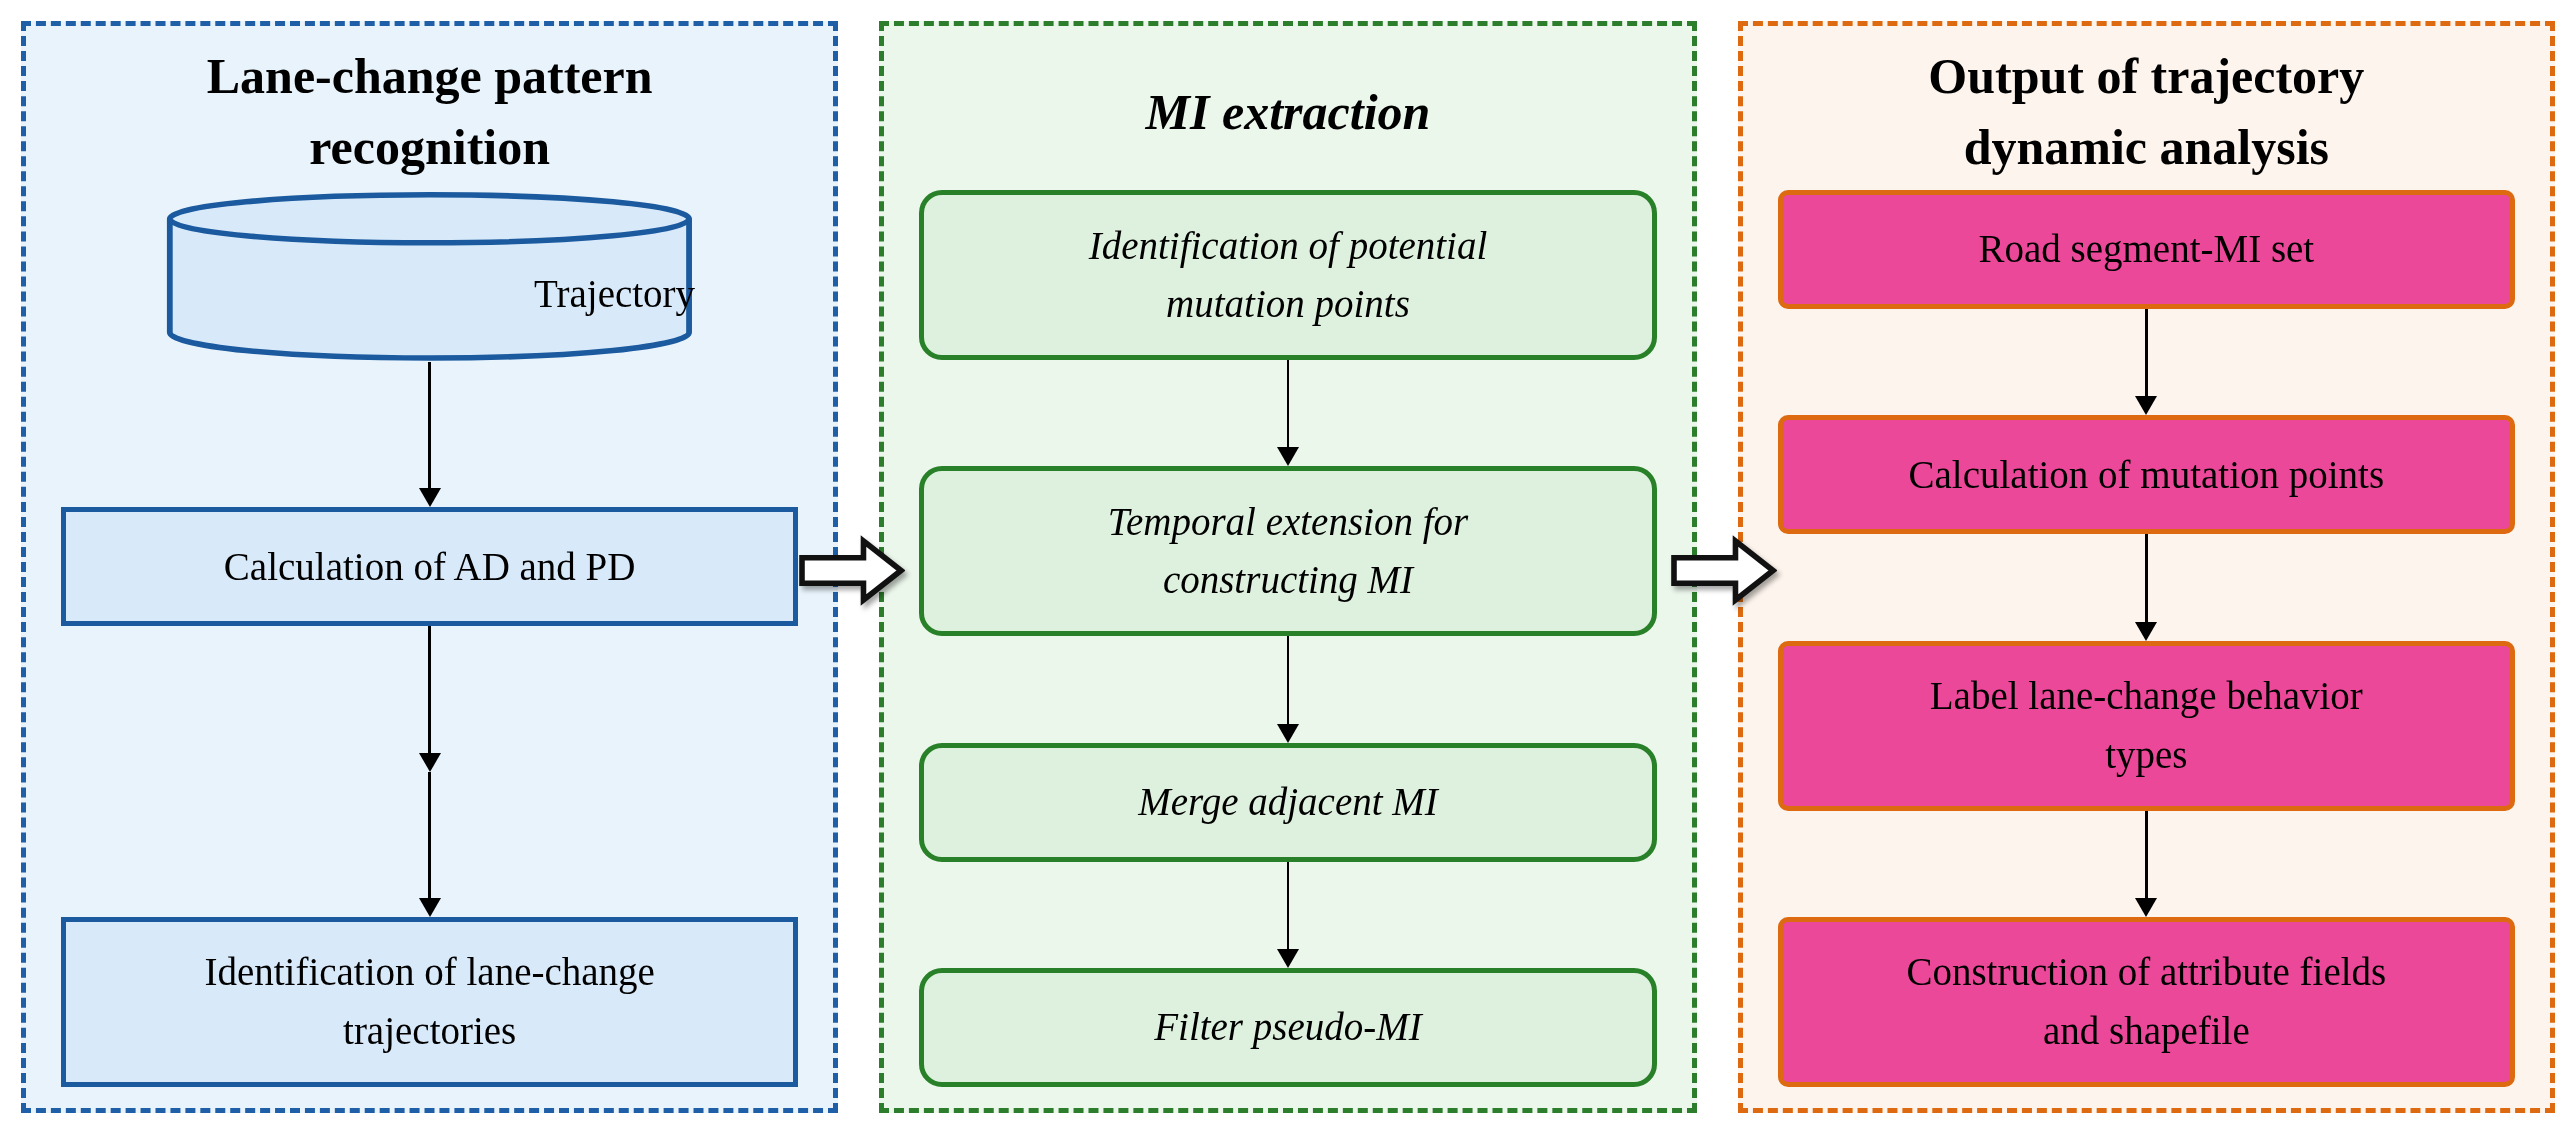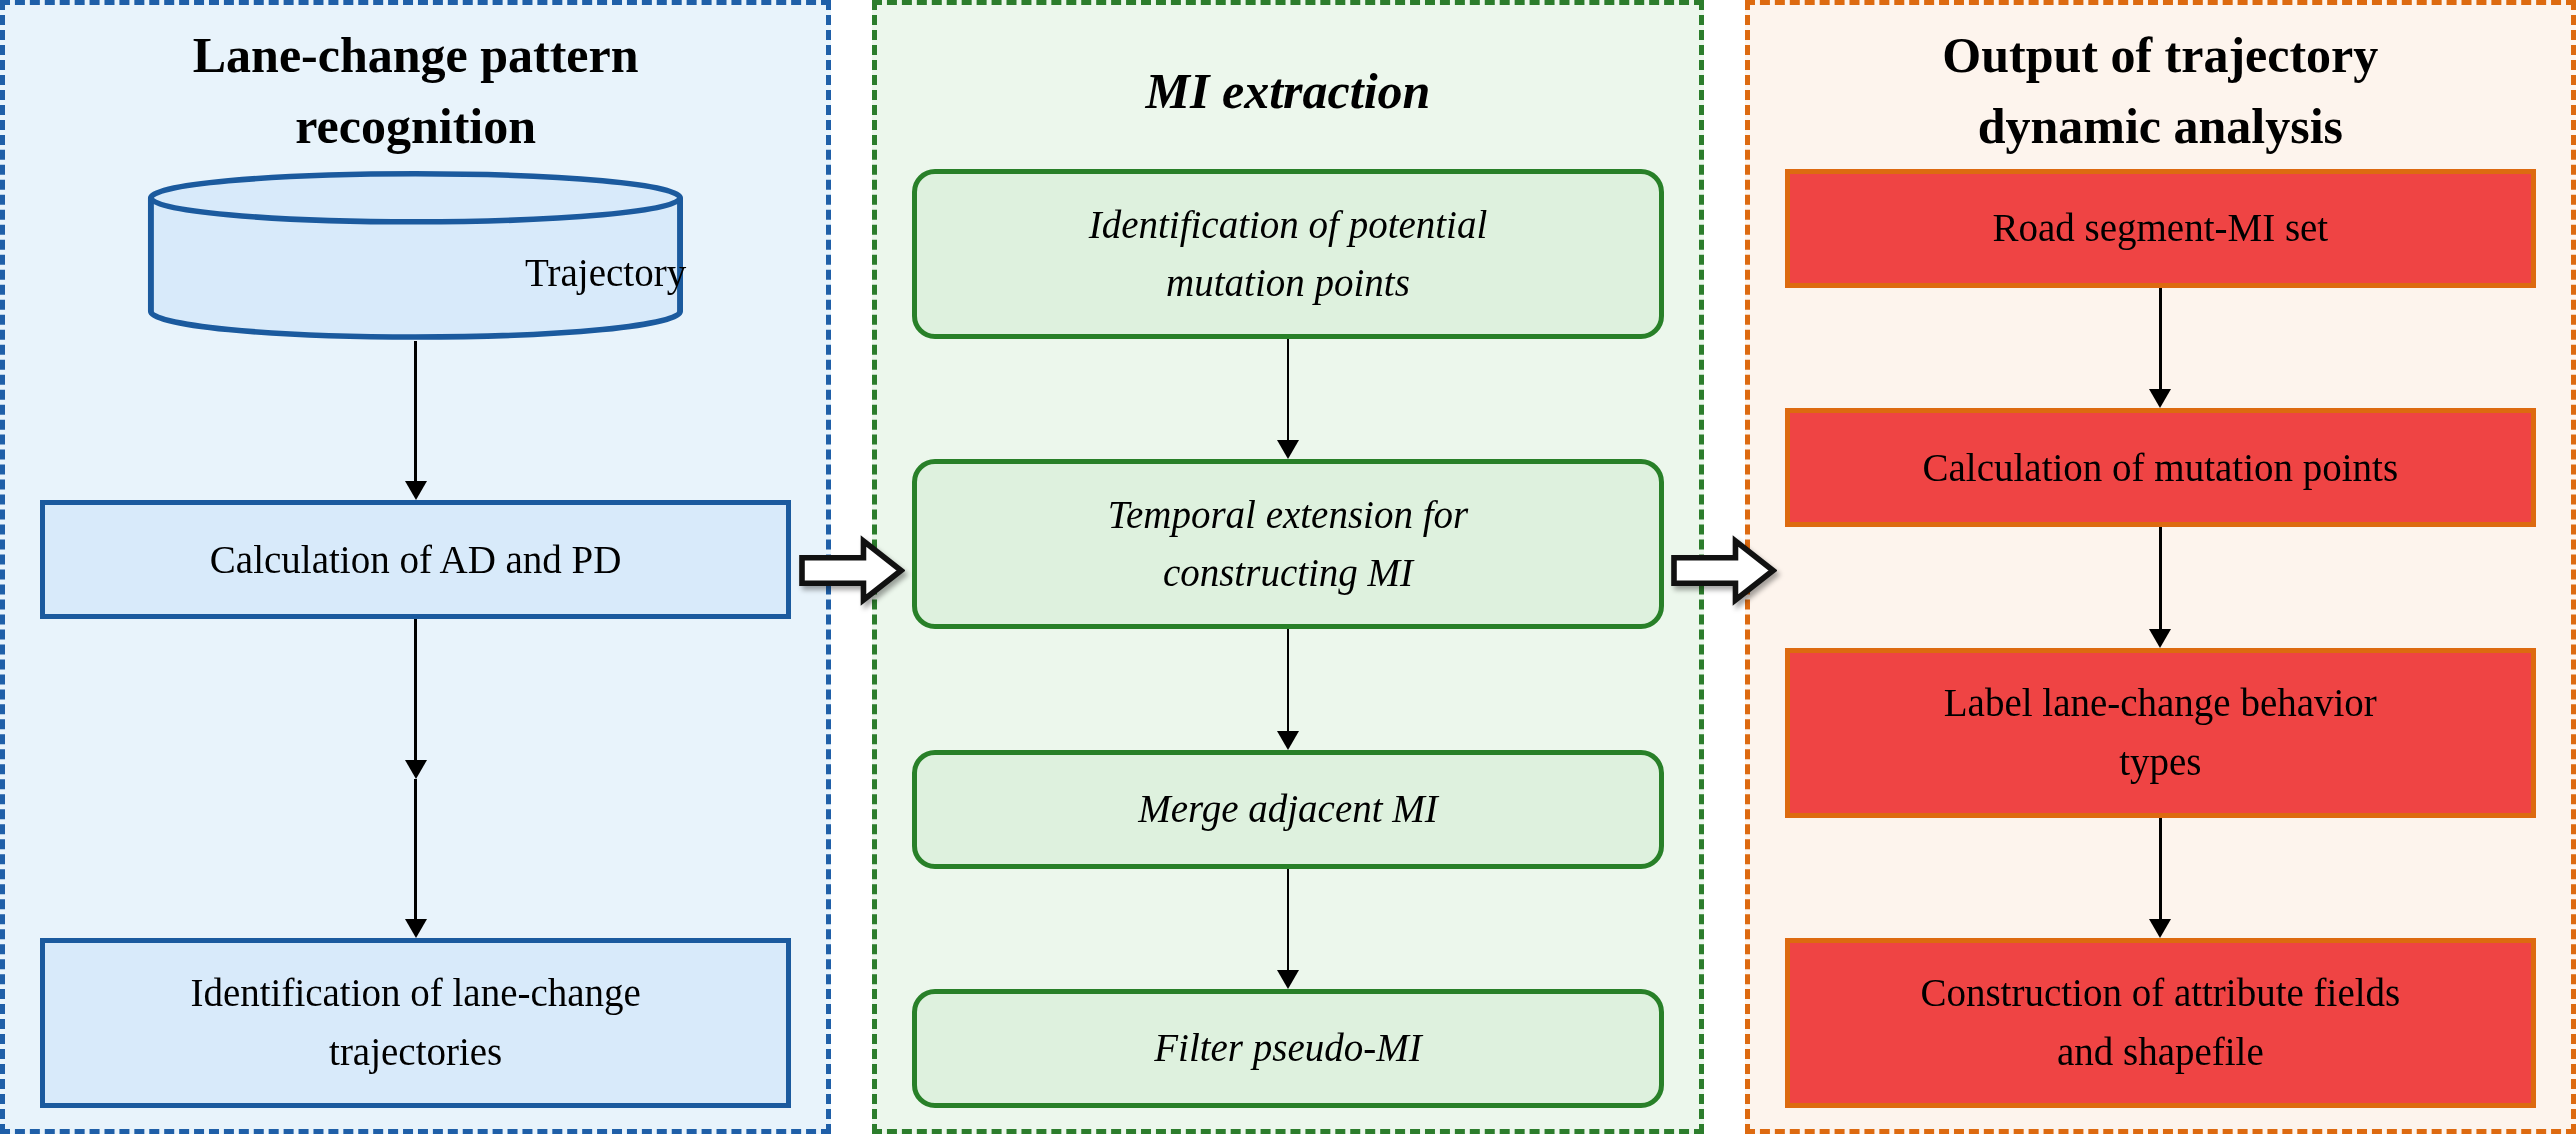--- a/index.html
+++ b/index.html
@@ -13,20 +13,21 @@
     font-family: "Liberation Serif", "DejaVu Serif", serif;
     color: #000000;
   }
   .canvas {
     position: relative;
     width: 2576px;
     height: 1134px;
     box-sizing: border-box;
     display: flex;
     gap: 41px;
+    padding: 21px;
     background: #ffffff;
   }
   .panel {
     flex: 1 1 0;
     box-sizing: border-box;
     display: flex;
     flex-direction: column;
     align-items: center;
     padding: 8px 35px 21px 35px;
     border: 5.6px dashed #000;
@@ -58,21 +59,21 @@
     text-align: center;
     font-size: 39px;
     line-height: 1.5;
     padding: 4.8px 14.4px;
     white-space: pre-line;
   }
   .one-line { min-height: 119px; }
   .two-line { min-height: 170px; }
   .panel-blue   .node-box { border-color: #1b5a9e; background: #d8eafa; }
   .panel-green  .node-box { border-color: #288028; background: #def1de; border-radius: 23px; }
-  .panel-orange .node-box { border-color: #dd6a10; background: #ef4444; }
+  .panel-orange .node-box { border-color: #dd6a10; background: #ec4899; border-radius: 10px; }
 
   
   .connector {
     flex: 1 1 0;
     min-height: 56px;
     width: 24px;
     display: flex;
     flex-direction: column;
     align-items: center;
   }

